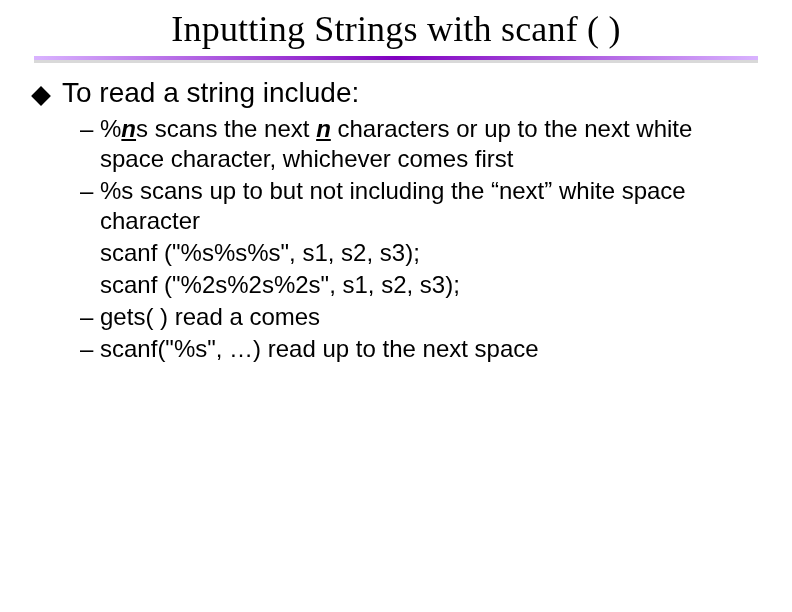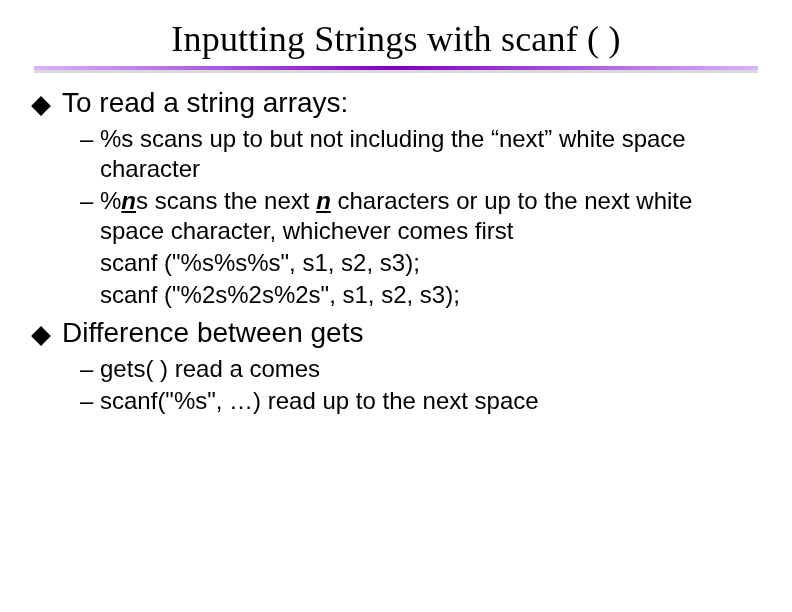--- a/index.html
+++ b/index.html
@@ -10,21 +10,21 @@
     background: #fff;
     font-family: "Times New Roman", Times, serif;
     color: #000;
     overflow: hidden;
   }
   .slide {
     position: relative;
     width: 792px;
     height: 612px;
     box-sizing: border-box;
-    padding: 18px 34px 0 34px;
+    padding: 8px 34px 0 34px;
   }
   .title {
     text-align: center;
     font-size: 36px;
     font-weight: 400;
     margin: 0 0 6px 0;
     letter-spacing: 0.2px;
   }
   .rule-wrap {
     height: 8px;
@@ -99,40 +99,36 @@
 
   <div class="rule-wrap">
     <div class="rule-grad"></div>
     <div class="rule-shadow"></div>
   </div>
 
   <div class="content">
 
     <div class="lvl1">
       <span class="bullet"><span class="diamond"></span></span>
-      <span class="text">To read a string arrays:</span>
+      <span class="text">To read a string include:</span>
+    </div>
+    <div class="lvl2">
+      <span>– %</span><span class="ul-n">n</span><span>s scans the next </span><span class="ul-n">n</span><span> characters or up to the next white space character, whichever comes first</span>
     </div>
     <div class="lvl2">
       <span>– %s  scans up to but not including the “next” white space character</span>
-    </div>
-    <div class="lvl2">
-      <span>– %</span><span class="ul-n">n</span><span>s scans the next </span><span class="ul-n">n</span><span> characters or up to the next white space character, whichever comes first</span>
     </div>
 
     <div class="lvl2 nobullet">
       <span>scanf ("%s%s%s", s1, s2, s3);</span>
     </div>
     <div class="lvl2 nobullet">
       <span>scanf ("%2s%2s%2s", s1, s2, s3);</span>
     </div>
 
-    <div class="lvl1">
-      <span class="bullet"><span class="diamond"></span></span>
-      <span class="text">Difference between gets</span>
-    </div>
     <div class="lvl2">
       <span>– gets( )  read a comes</span>
     </div>
     <div class="lvl2">
       <span>– scanf("%s", …) read up to the next space</span>
     </div>
 
   </div>
 </div>
 

